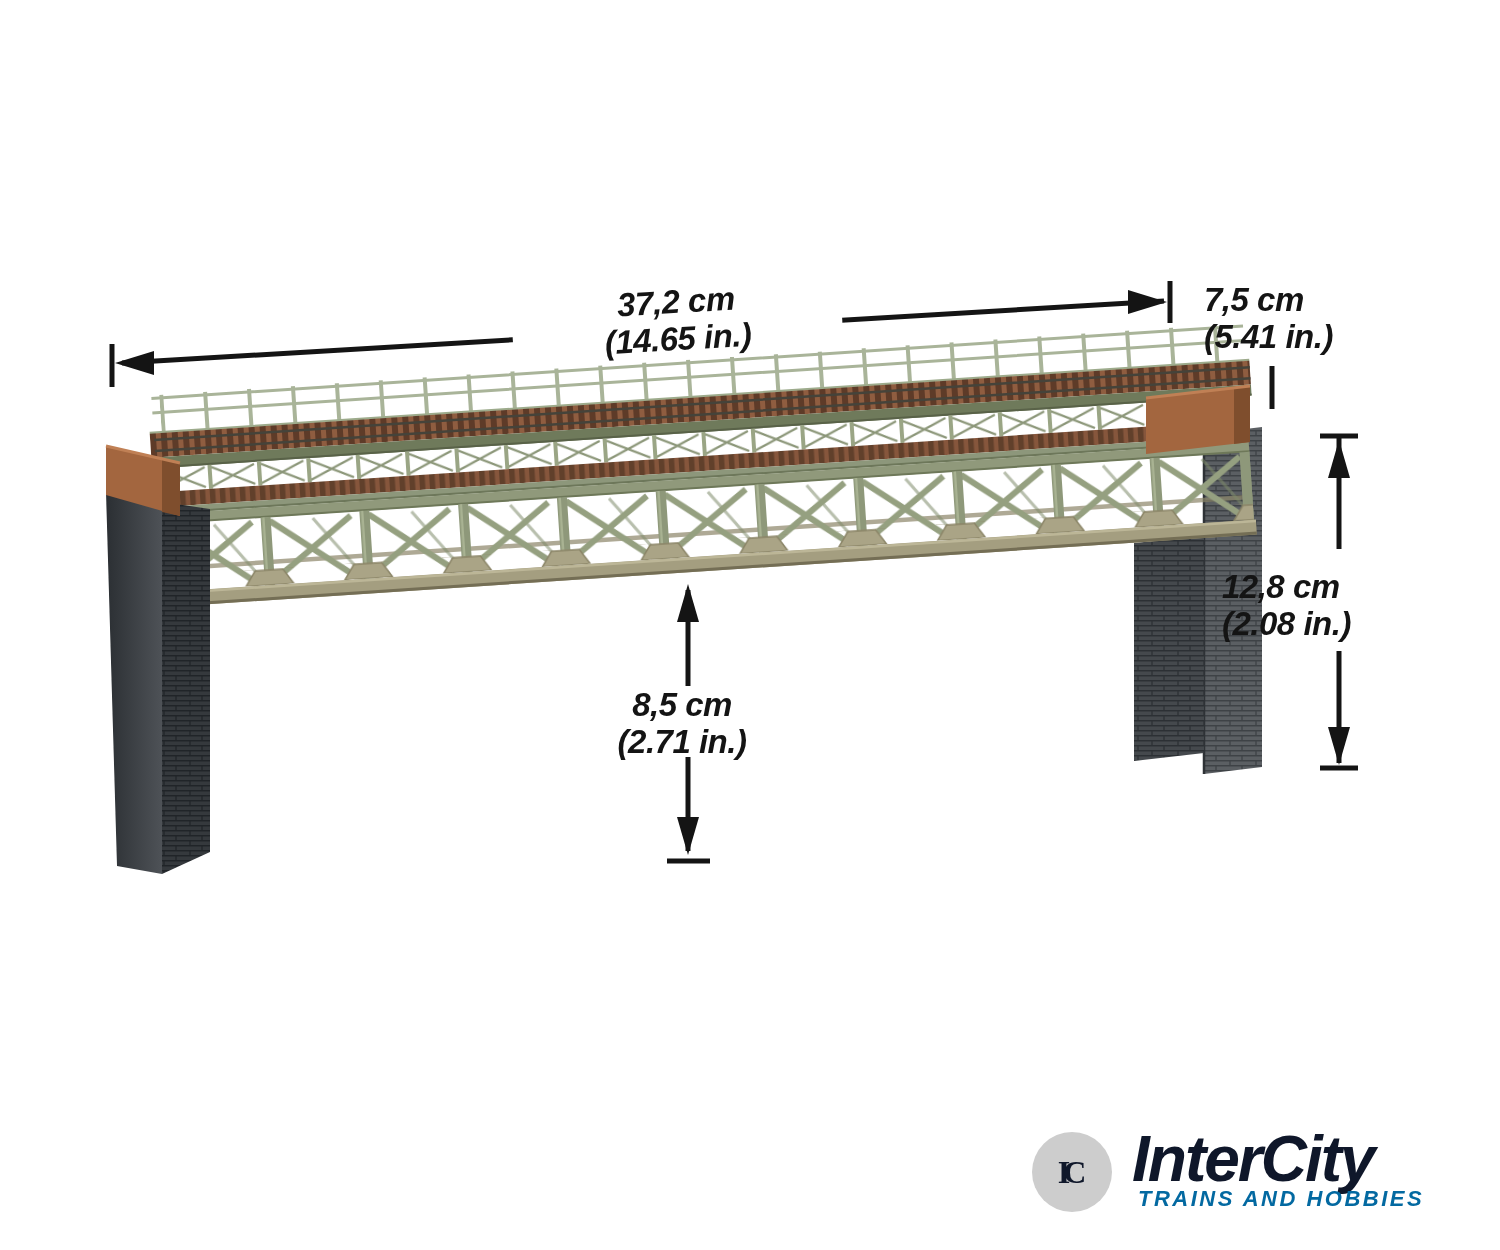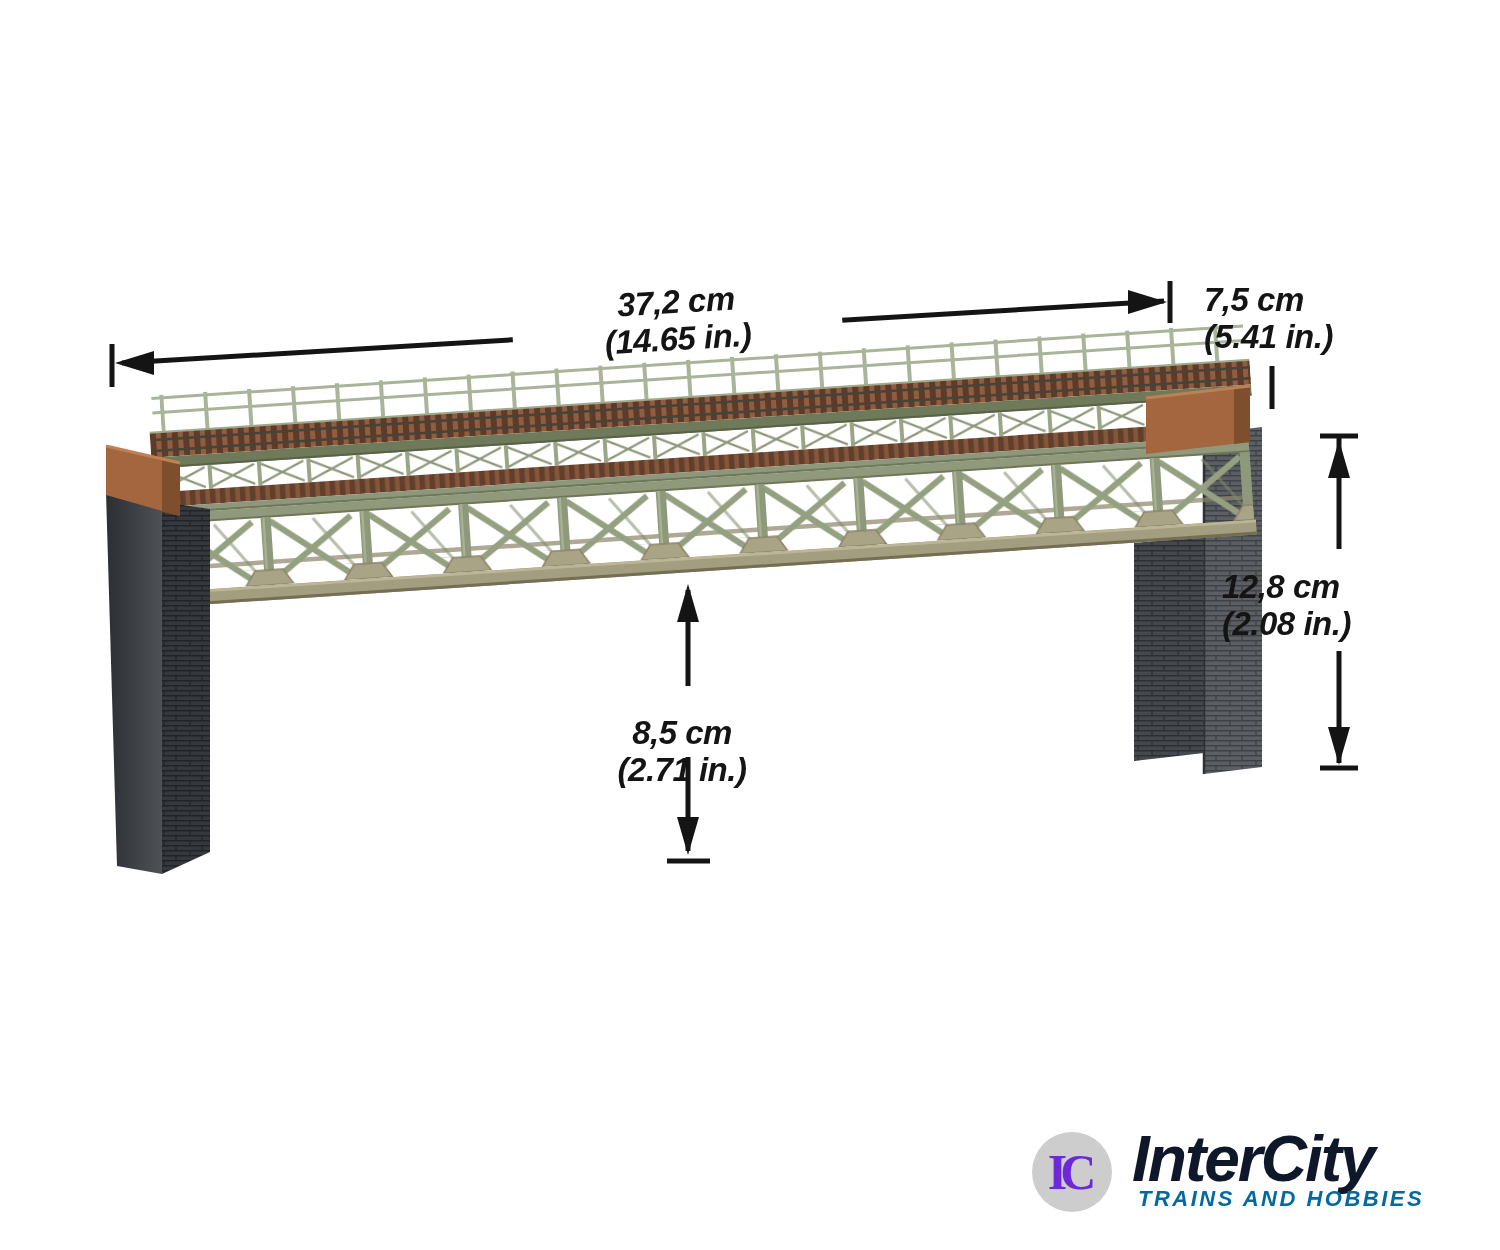--- a/index.html
+++ b/index.html
@@ -23,32 +23,32 @@
   }
   .dim-length{
     left:512px;top:282px;width:330px;
     text-align:center;
     transform:rotate(-3.4deg);
     background:#ffffff;
     padding:1px 0 3px 0;
   }
   .dim-width{left:1204px;top:281px;width:220px;text-align:left;}
   .dim-height{left:1222px;top:568px;width:260px;}
-  .dim-clearance{left:550px;top:686px;width:264px;text-align:center;margin-top:28px;}
+  .dim-clearance{left:550px;top:686px;width:264px;text-align:center;}
 
   .logo{position:absolute;left:1032px;top:1122px;width:440px;height:100px;}
   .logo-circle{
     position:absolute;left:0;top:10px;
     width:80px;height:80px;border-radius:50%;
     background:#cdcdcd;
     display:flex;align-items:center;justify-content:center;
-    color:#6d28d9;
+    color:#0f172a;
     font-family:"Liberation Serif", serif;
     font-weight:700;
-    font-size:50px;
+    font-size:32px;
     letter-spacing:-7px;
     padding-right:7px;
     box-sizing:border-box;
   }
   .logo-brand{
     position:absolute;left:100px;top:0px;
     font-size:64px;
     font-weight:700;font-style:italic;
     color:#0f172a;
     letter-spacing:-2px;

